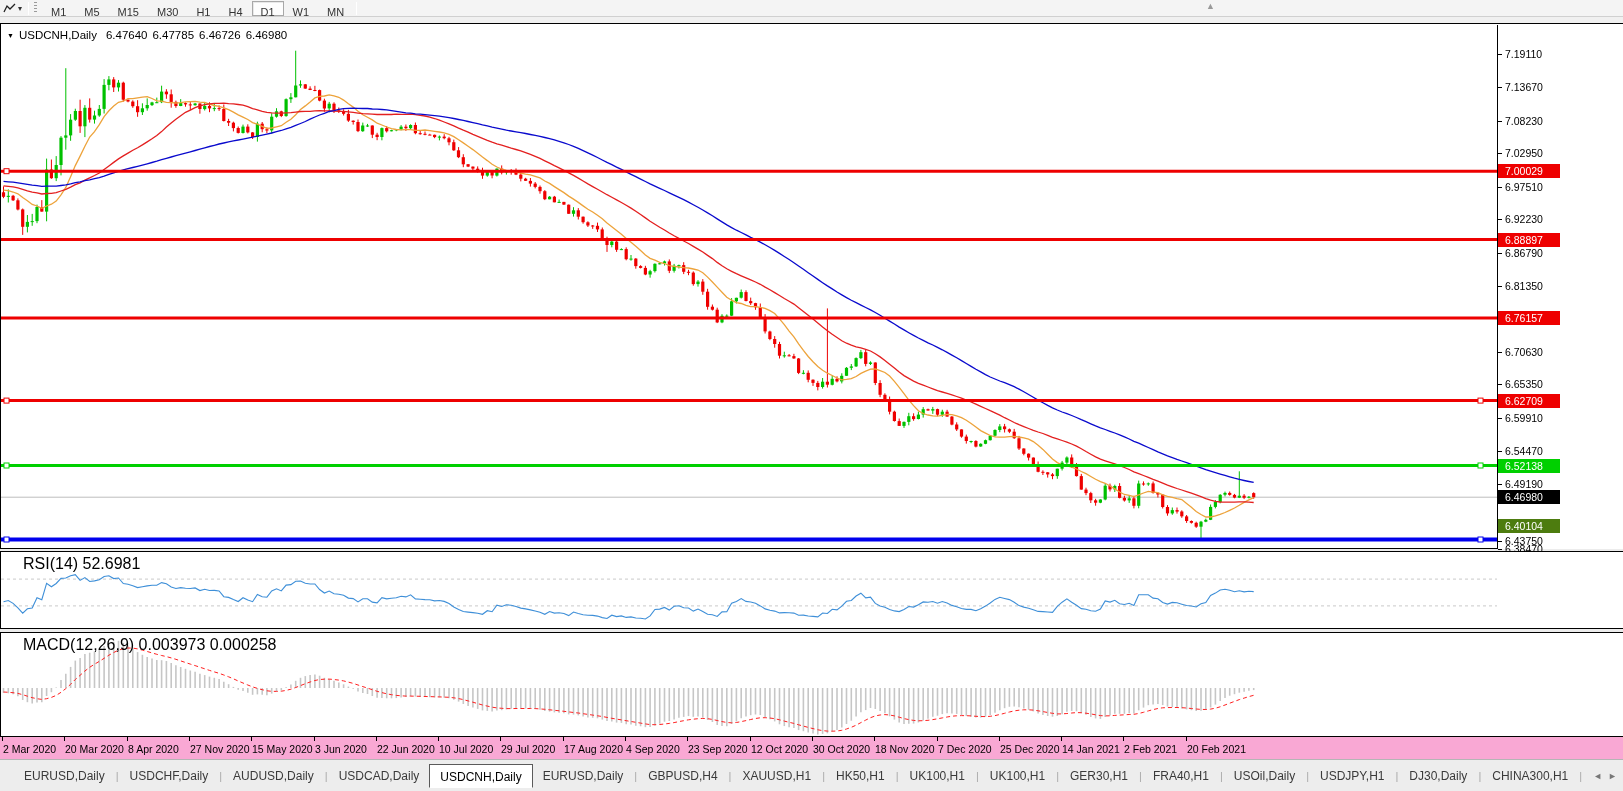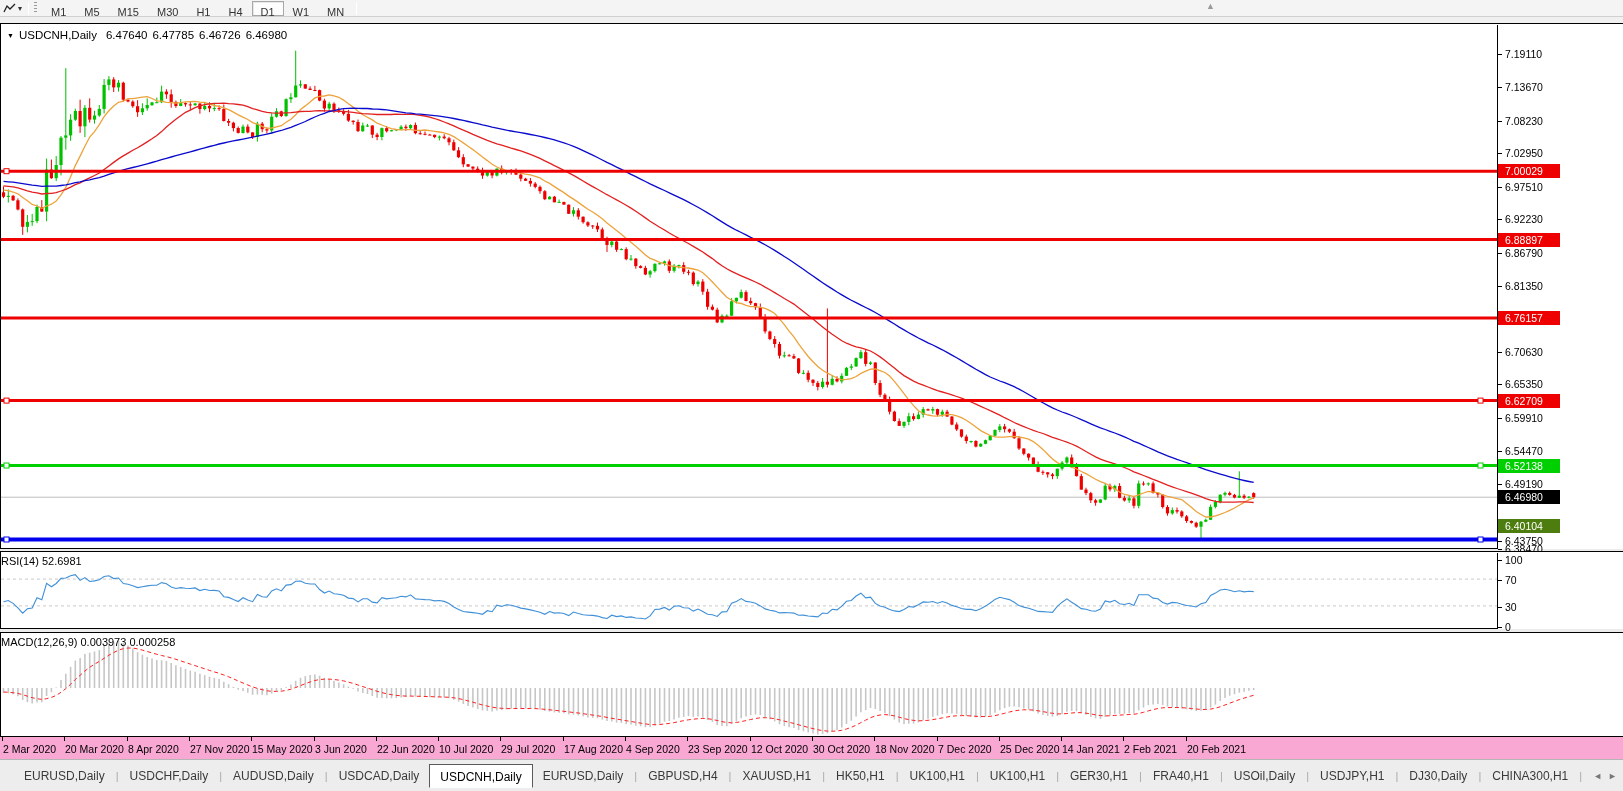--- a/index.html
+++ b/index.html
@@ -38,21 +38,21 @@
   .ytick { position:absolute; left:0; height:14px; line-height:14px; white-space:nowrap; }
   .ytick::before { content:""; position:absolute; left:0; top:7px; width:4px; height:1px; background:#000; }
   .ytick span { margin-left:7px; }
   .badge { position:absolute; left:0; height:14px; line-height:14px; color:#fff;
            padding-left:7px; width:62px; white-space:nowrap; }
 
   .chart-title { position:absolute; left:6px; top:4px; font-size:11.5px; color:#000; white-space:nowrap; }
   .chart-title .tri { font-size:7px; margin-right:5px; vertical-align:1px; }
   .chart-title .sym { margin-right:9px; }
   .chart-title .num { margin-right:5px; }
-  .ind-label { position:absolute; left:0; top:2px; font-size:11px; color:#000; white-space:nowrap; }
+  .ind-label { position:absolute; left:22px; top:2px; font-size:16px; color:#000; white-space:nowrap; }
 
   
   .dateaxis { position:relative; height:22px; background:#f9a8d4; font-size:10.5px; color:#000; overflow:hidden; }
   .dlabel { position:absolute; top:6px; white-space:nowrap; }
   .dtick { position:absolute; top:0; width:1px; height:4px; background:#000; }
 
   
   .tabbar { height:32px; background:#ededed; border-top:1px solid #b5b5b5; display:flex; align-items:stretch; }
   .tabs { display:flex; align-items:center; overflow:hidden; flex:1; padding-left:14px; white-space:nowrap; }
   .tab { font-size:12px; color:#3a3a3a; padding:4px 10px; height:24px; line-height:16px; cursor:default; }
@@ -679,26 +679,20 @@
 
   <div class="panel rsi">
     <div class="plot">
       <svg id="rsiSvg" width="1496" height="76">
           <line x1="0" y1="26.1" x2="1496" y2="26.1" stroke="#c9c9c9" stroke-width="1" stroke-dasharray="3 3"></line>
           <line x1="0" y1="52.9" x2="1496" y2="52.9" stroke="#c9c9c9" stroke-width="1" stroke-dasharray="3 3"></line>
           <polyline points="2.5,48.7 7.3,47.5 12.1,50.4 16.9,54.9 21.7,60.2 26.4,55.8 31.2,55.0 36.0,44.7 40.8,46.7 45.6,30.3 50.4,33.8 55.2,30.5 60.0,25.4 64.8,25.0 69.6,22.7 74.3,21.6 79.1,27.4 83.9,24.6 88.7,28.5 93.5,27.9 98.3,26.8 103.1,23.5 107.9,22.8 112.7,25.6 117.5,25.0 122.3,30.6 127.0,31.2 131.8,32.7 136.6,34.6 141.4,33.7 146.2,32.9 151.0,32.2 155.8,32.2 160.6,29.6 165.4,30.7 170.2,33.9 174.9,35.5 179.7,34.6 184.5,35.2 189.3,35.5 194.1,34.9 198.9,37.6 203.7,36.3 208.5,37.5 213.3,37.4 218.1,37.9 222.8,43.7 227.6,44.4 232.4,46.6 237.2,48.5 242.0,44.7 246.8,47.0 251.6,48.7 256.4,41.5 261.2,43.7 265.9,44.2 270.7,37.9 275.5,35.8 280.3,37.9 285.1,32.1 289.9,31.6 294.7,28.3 299.5,28.0 304.3,30.3 309.1,31.0 313.9,31.0 318.6,36.5 323.4,40.0 328.2,38.0 333.0,40.8 337.8,41.2 342.6,42.3 347.4,45.1 352.2,45.6 357.0,48.9 361.8,45.7 366.5,45.7 371.3,49.1 376.1,49.8 380.9,44.7 385.7,45.9 390.5,45.3 395.3,44.8 400.1,43.2 404.9,43.9 409.6,41.8 414.4,45.9 419.2,46.2 424.0,46.6 428.8,46.7 433.6,47.9 438.4,47.5 443.2,48.4 448.0,50.5 452.8,54.0 457.6,56.4 462.3,58.5 467.1,59.1 471.9,59.6 476.7,60.2 481.5,61.3 486.3,57.7 491.1,58.7 495.9,52.1 500.7,53.5 505.4,51.8 510.2,52.3 515.0,53.5 519.8,55.1 524.6,55.9 529.4,56.9 534.2,58.0 539.0,59.3 543.8,61.3 548.6,58.6 553.4,60.1 558.1,59.8 562.9,60.5 567.7,62.6 572.5,59.0 577.3,60.5 582.1,61.7 586.9,62.3 591.7,62.4 596.5,63.1 601.3,64.6 606.0,65.5 610.8,62.2 615.6,63.6 620.4,62.9 625.2,64.4 630.0,63.9 634.8,65.0 639.6,65.2 644.4,66.0 649.1,62.9 653.9,56.5 658.7,56.1 663.5,54.4 668.3,57.1 673.1,53.2 677.9,52.7 682.7,54.8 687.5,55.0 692.3,58.1 697.0,56.1 701.8,58.5 706.6,61.3 711.4,61.7 716.2,63.4 721.0,58.9 725.8,58.8 730.6,50.2 735.4,48.4 740.2,45.6 745.0,48.4 749.7,49.0 754.5,50.2 759.3,52.9 764.1,55.9 768.9,57.3 773.7,58.1 778.5,59.9 783.3,59.6 788.1,59.8 792.9,60.1 797.6,62.2 802.4,62.1 807.2,63.0 812.0,63.4 816.8,63.9 821.6,60.0 826.4,60.5 831.2,56.3 836.0,56.9 840.8,53.1 845.5,48.3 850.3,47.5 855.1,43.0 859.9,40.2 864.7,44.8 869.5,44.1 874.3,50.4 879.1,53.1 883.9,54.2 888.6,56.4 893.4,57.9 898.2,58.6 903.0,56.4 907.8,53.5 912.6,54.1 917.4,51.7 922.2,48.9 927.0,49.3 931.8,48.5 936.5,50.2 941.3,48.5 946.1,50.1 950.9,52.4 955.7,53.7 960.5,55.5 965.3,56.4 970.1,56.4 974.9,57.7 979.7,55.7 984.5,53.1 989.2,50.0 994.0,46.4 998.8,44.3 1003.6,45.5 1008.4,46.6 1013.2,49.2 1018.0,52.6 1022.8,54.1 1027.6,55.2 1032.3,56.8 1037.1,58.4 1041.9,58.6 1046.7,59.0 1051.5,59.4 1056.3,53.4 1061.1,49.2 1065.9,45.9 1070.7,49.2 1075.5,52.3 1080.3,55.6 1085.0,56.3 1089.8,57.8 1094.6,58.2 1099.4,56.1 1104.2,48.0 1109.0,49.1 1113.8,47.3 1118.6,50.8 1123.4,51.5 1128.2,50.3 1132.9,52.4 1137.7,41.8 1142.5,41.8 1147.3,41.7 1152.1,45.1 1156.9,45.7 1161.7,49.5 1166.5,51.1 1171.3,49.4 1176.0,49.8 1180.8,51.2 1185.6,52.5 1190.4,53.0 1195.2,54.0 1200.0,50.7 1204.8,49.6 1209.6,42.4 1214.4,40.1 1219.2,37.0 1224.0,36.3 1228.7,37.3 1233.5,38.7 1238.3,37.7 1243.1,38.9 1247.9,38.3 1252.7,38.6" fill="none" stroke="#3E8FD8" stroke-width="1.1"></polyline>
         </svg>
       <div class="ind-label">RSI(14) 52.6981</div>
     </div>
-    <div class="axis" id="rsiAxis">
-        <div class="ytick" style="top: 0px;"><span>100</span></div>
-        <div class="ytick" style="top: 20px;"><span>70</span></div>
-        <div class="ytick" style="top: 47px;"><span>30</span></div>
-        <div class="ytick" style="top: 67px;"><span>0</span></div>
-      </div>
   </div>
 
   <div class="gap2"></div>
 
   <div class="panel macd">
     <div class="plot">
       <svg id="macdSvg" width="1496" height="103">
           <g>
             <line x1="2.5" y1="54" x2="2.5" y2="58.9" stroke="#c6c6c6" stroke-width="1.6"></line>
             <line x1="7.3" y1="54" x2="7.3" y2="59.3" stroke="#c6c6c6" stroke-width="1.6"></line>

